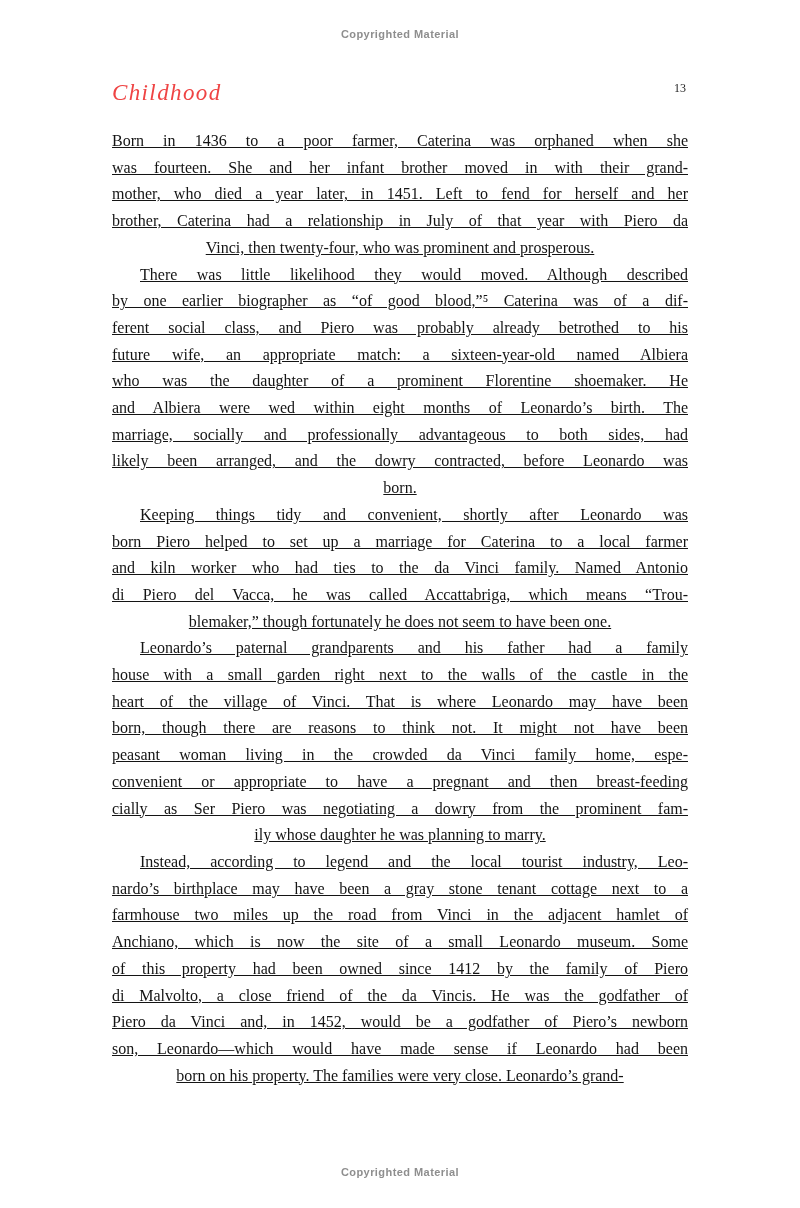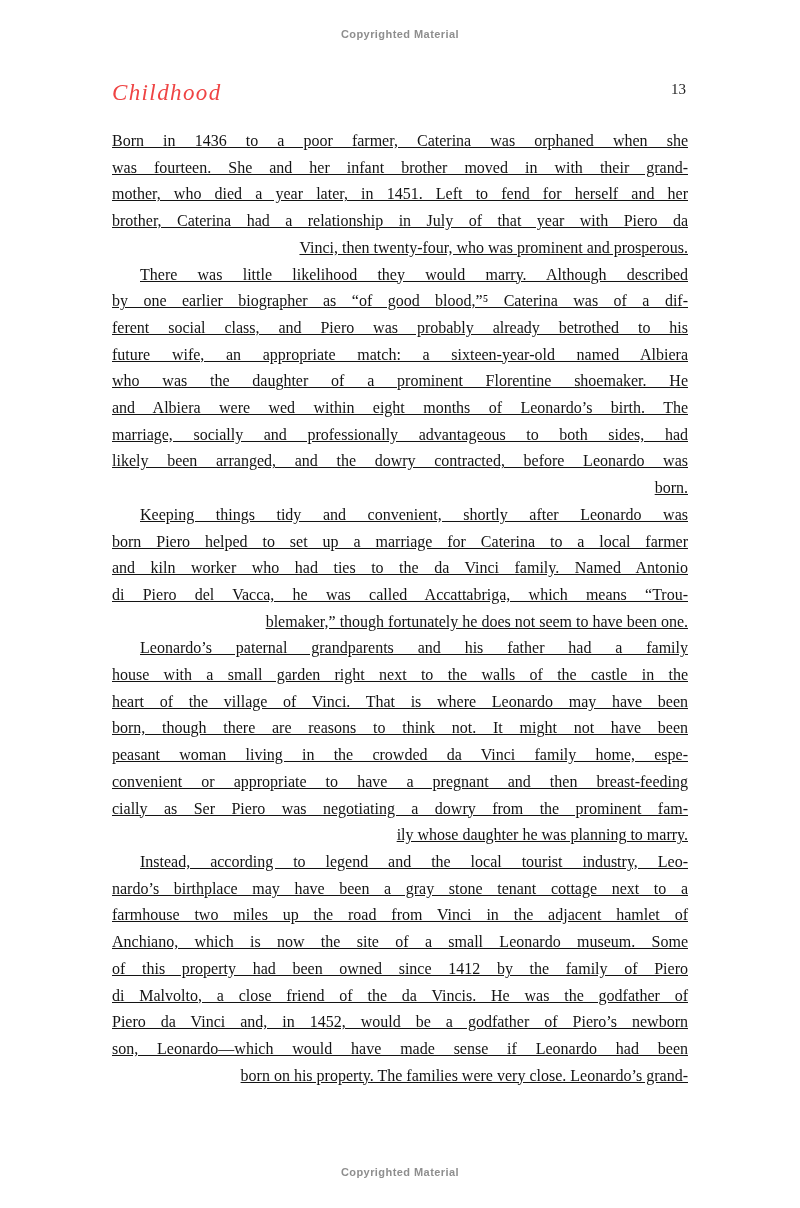--- a/index.html
+++ b/index.html
@@ -51,39 +51,39 @@
     text-align: left;
     font-style: italic;
     font-size: 23px;
     letter-spacing: 0.06em;
     color: #ef4444;
   }
   .page-number {
     position: absolute;
     right: 2px;
     top: 1px;
-    font-size: 15px;
+    font-size: 12px;
     font-style: normal;
     color: #1d1d1d;
   }
   .body-text {
     position: absolute;
     top: 128px;
     left: 112px;
     width: 576px;
     font-size: 16px;
     line-height: 26.7px;
     color: #141414;
     text-decoration: underline;
   }
   .paragraph {
     margin: 0;
   }
   .line {
-    text-align: right;
+    text-align: center;
     white-space: normal;
   }
   .line.just {
     text-align: justify;
     text-align-last: justify;
     -moz-text-align-last: justify;
   }
   .line.indent {
     text-indent: 28px;
   }
@@ -102,21 +102,21 @@
 
   <div class="body-text">
       <div class="paragraph">
         <div class="line just">Born in 1436 to a poor farmer, Caterina was orphaned when she</div>
         <div class="line just">was fourteen. She and her infant brother moved in with their grand-</div>
         <div class="line just">mother, who died a year later, in 1451. Left to fend for herself and her</div>
         <div class="line just">brother, Caterina had a relationship in July of that year with Piero da</div>
         <div class="line">Vinci, then twenty-four, who was prominent and prosperous.</div>
       </div>
       <div class="paragraph">
-        <div class="line just indent">There was little likelihood they would marry. Although described</div>
+        <div class="line just indent">There was little likelihood they would moved. Although described</div>
         <div class="line just">by one earlier biographer as “of good blood,”⁵ Caterina was of a dif-</div>
         <div class="line just">ferent social class, and Piero was probably already betrothed to his</div>
         <div class="line just">future wife, an appropriate match: a sixteen-year-old named Albiera</div>
         <div class="line just">who was the daughter of a prominent Florentine shoemaker. He</div>
         <div class="line just">and Albiera were wed within eight months of Leonardo’s birth. The</div>
         <div class="line just">marriage, socially and professionally advantageous to both sides, had</div>
         <div class="line just">likely been arranged, and the dowry contracted, before Leonardo was</div>
         <div class="line">born.</div>
       </div>
       <div class="paragraph">

